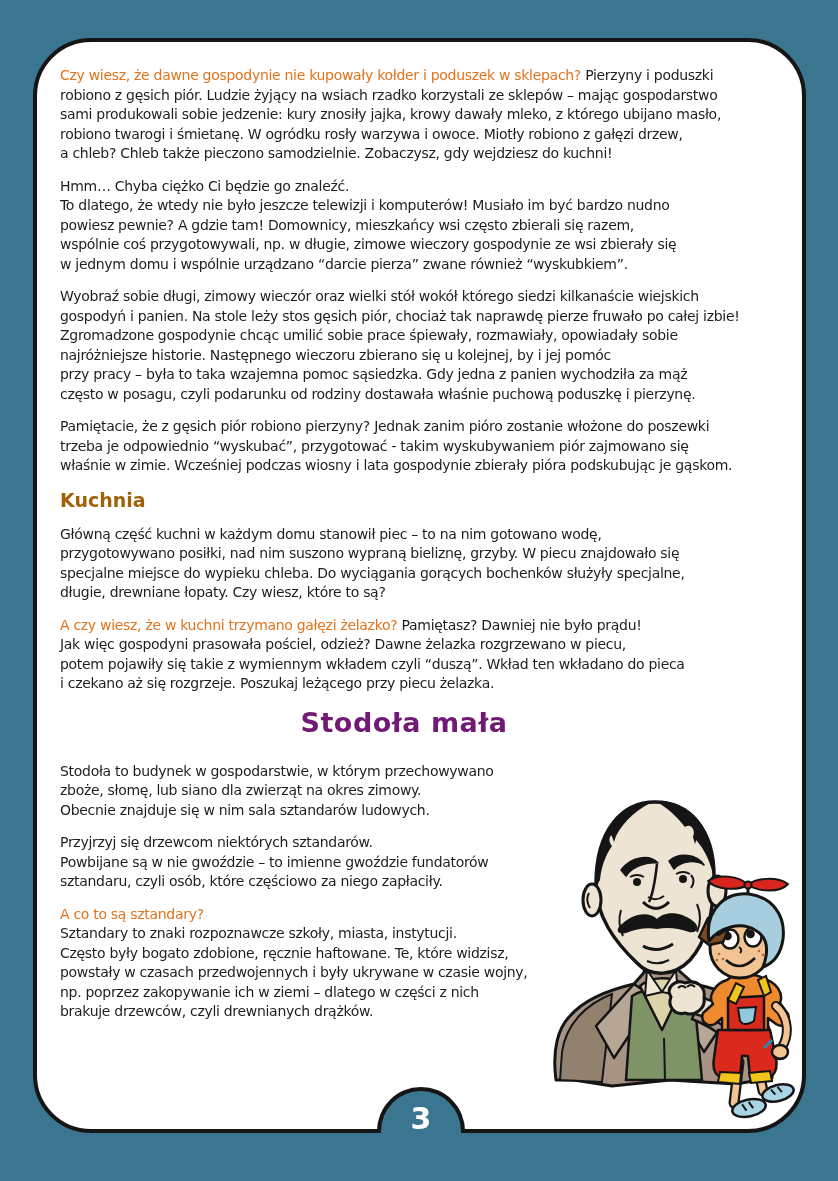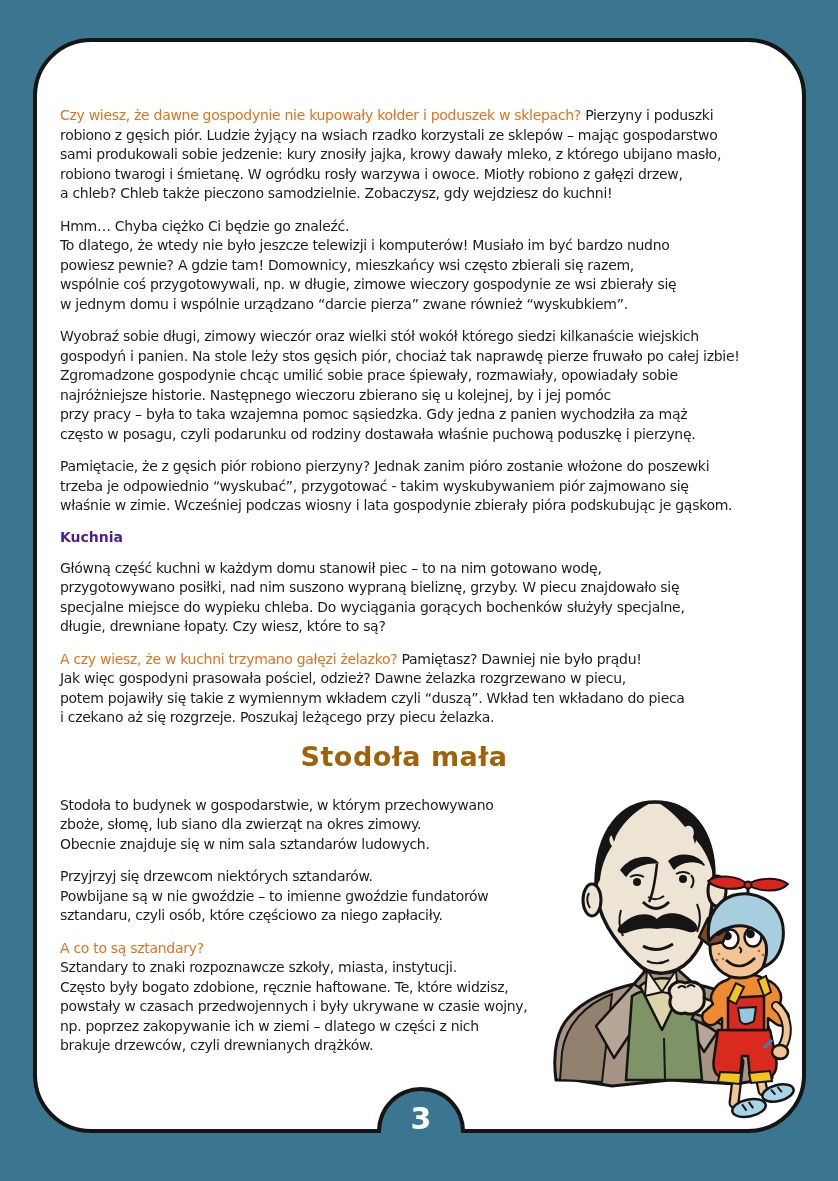--- a/index.html
+++ b/index.html
@@ -15,41 +15,41 @@
     position:absolute;left:33px;top:38px;
     width:765px;height:1087px;
     background:#FFFFFF;
     border:4px solid #151515;
     border-radius:58px;
     box-sizing:content-box;
     overflow:hidden;
   }
   .content{
     position:absolute;left:0;top:0;right:0;bottom:0;
-    padding:64px 14px 0 23px;
+    padding:24px 14px 0 23px;
   }
   .para{
     margin:0 0 13px 0;
     font-size:14px;
     line-height:19.5px;
     letter-spacing:-0.3px;
     color:#1E1E1E;
     white-space:pre-line;
   }
   .narrow{max-width:505px;position:relative;z-index:2;}
   .orange{color:#E2731C;}
   .lead-block{display:block;}
   .h-kuchnia{
     margin:6px 0 14px 0;
-    font-size:14px;font-weight:bold;color:#4c1d95;
+    font-size:19px;font-weight:bold;color:#a16207;
     letter-spacing:0;
   }
   .h-stodola{
     margin:4px 40px 24px 0;
-    font-size:27px;font-weight:bold;color:#a16207;
+    font-size:27px;font-weight:bold;color:#701a75;
     text-align:center;letter-spacing:0.5px;
   }
   .figure{
     position:absolute;right:2px;bottom:4px;
     width:250px;height:335px;z-index:1;
   }
   .bump{
     position:absolute;left:377px;top:1087px;
     width:80px;height:42px;
     background:#3A7690;

